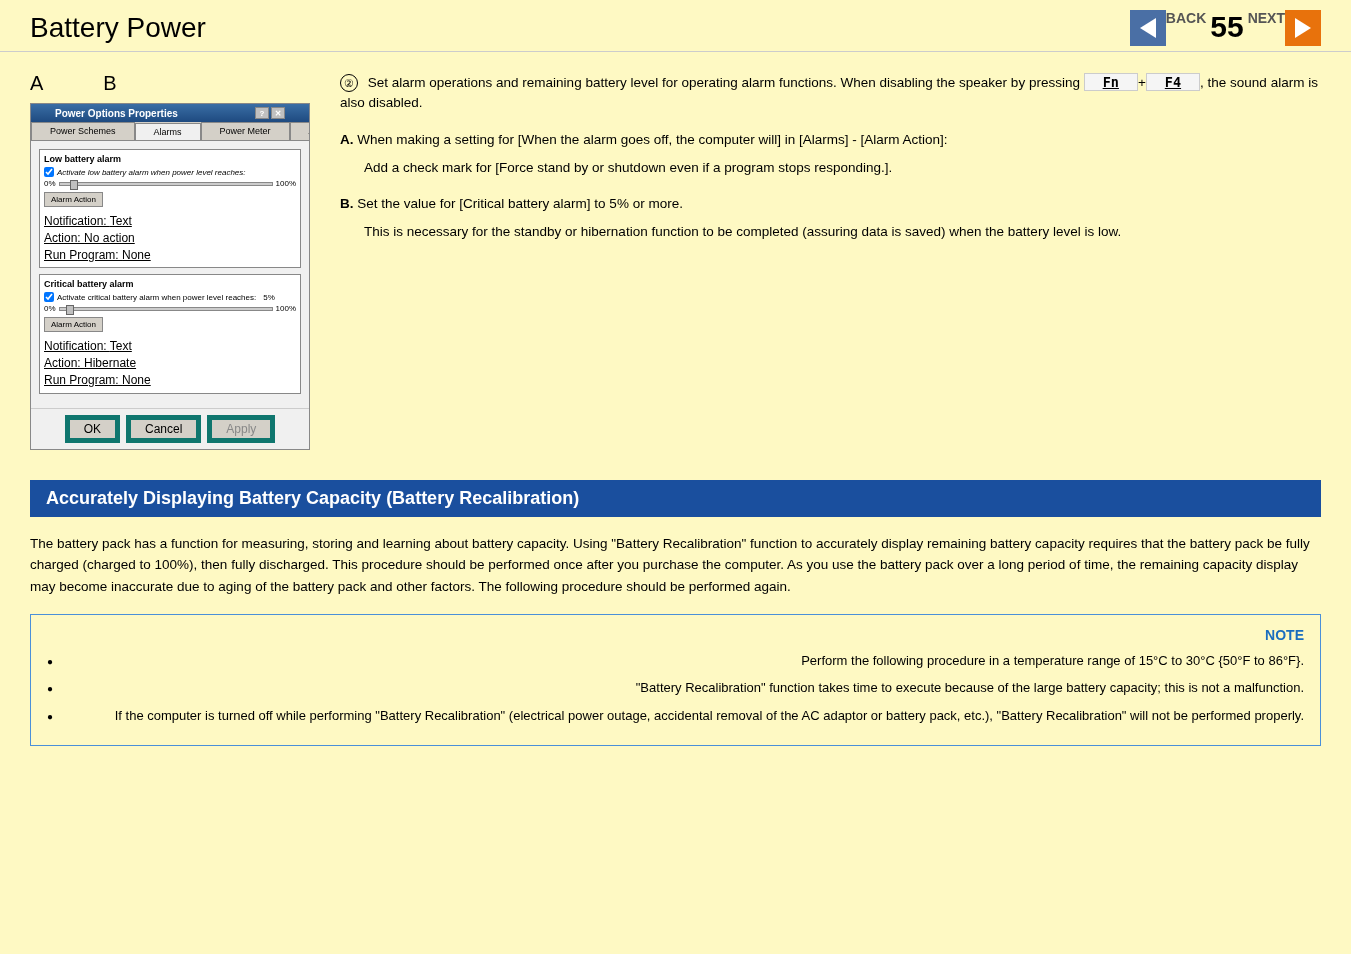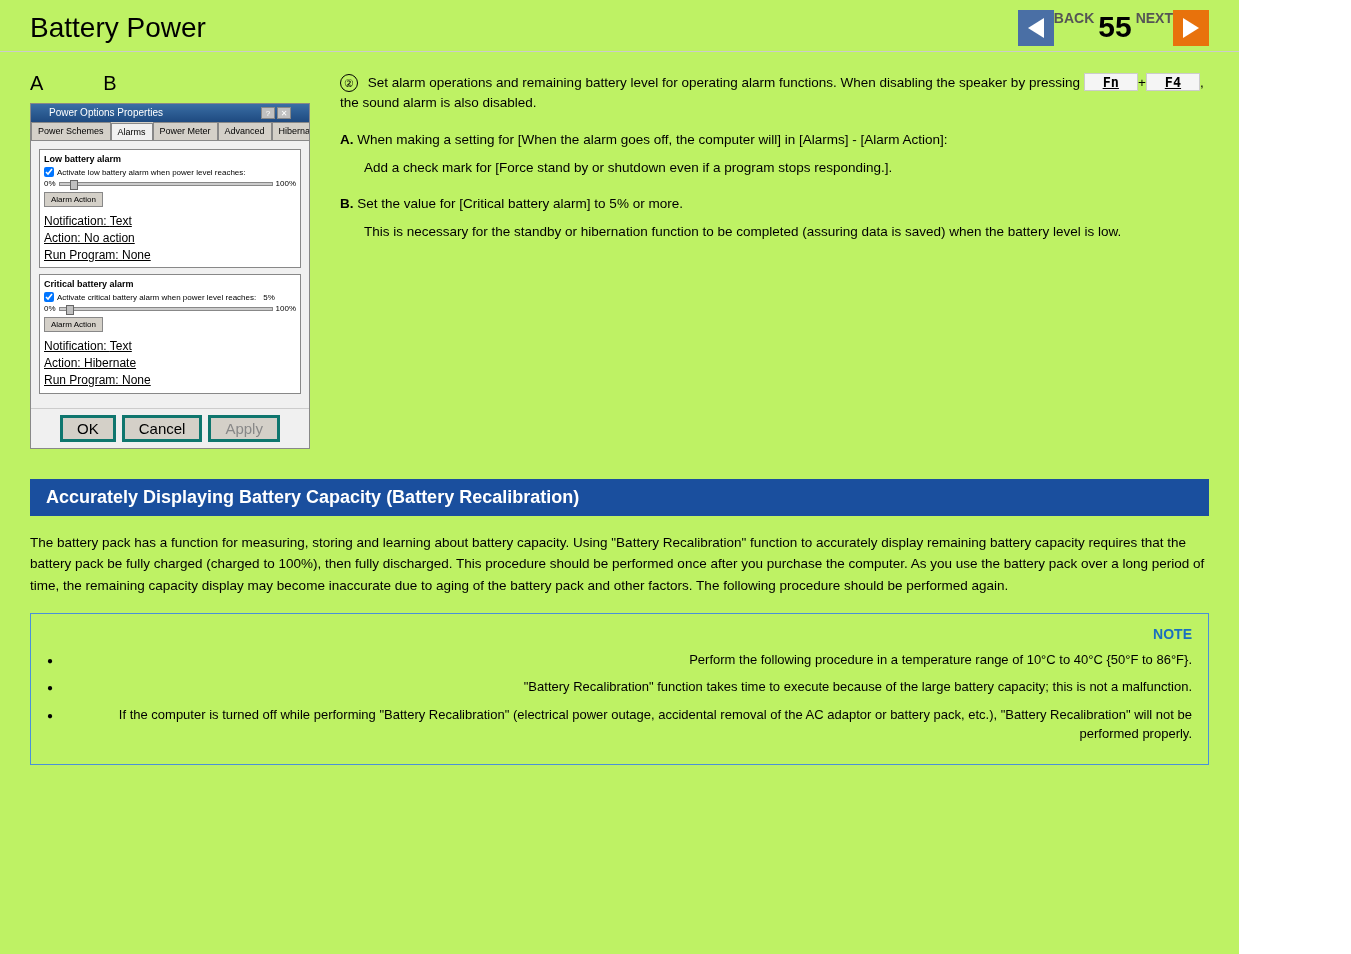--- a/index.html
+++ b/index.html
@@ -6,23 +6,23 @@
     body {
       font-family: Arial, sans-serif;
       font-size: 14px;
       background: #fff;
       color: #000;
       width: 1351px;
       min-height: 954px;
     }
 
     .page-container {
-      width: 1239px;
+      width: 1351px;
       min-height: 954px;
-      background: #bef264;
+      background: #fef9c3;
       padding: 0;
     }
 
     
     .header {
       display: flex;
       align-items: center;
       justify-content: space-between;
       padding: 10px 30px 5px 30px;
       border-bottom: 1px solid #ccc;
@@ -113,24 +113,26 @@
     .dialog-sim {
       border: 1px solid #888;
       background: #f0f0f0;
       font-size: 10px;
       font-family: "Segoe UI", Arial, sans-serif;
     }
 
     .dialog-title-bar {
       background: linear-gradient(to bottom, #3a6ea5, #1e4a80);
       color: #fff;
-      padding: 3px 18px;
+      padding: 3px 24px;
       display: flex;
       justify-content: space-between;
+      align-items: center;
       font-size: 10px;
+      font-weight: bold;
     }
 
     .dialog-title-controls {
       display: flex;
       gap: 2px;
     }
 
     .title-btn {
       width: 14px;
       height: 12px;
@@ -145,21 +147,21 @@
 
     .dialog-tabs {
       display: flex;
       background: #d4d0c8;
       border-bottom: 1px solid #888;
       font-size: 9px;
       overflow: hidden;
     }
 
     .dialog-tab {
-      padding: 3px 6px;
+      padding: 3px 18px;
       border: 1px solid #888;
       border-bottom: none;
       background: #d4d0c8;
       cursor: pointer;
       white-space: nowrap;
     }
 
     .dialog-tab.active {
       background: #f0f0f0;
       border-bottom: 1px solid #f0f0f0;
@@ -248,22 +250,22 @@
       display: flex;
       justify-content: center;
       gap: 6px;
       padding: 6px;
       border-top: 1px solid #ccc;
     }
 
     .footer-btn {
       padding: 2px 14px;
       background: #d4d0c8;
-      border: 3px solid #0f766e;
-      font-size: 15px;
+      border: 5px solid #0f766e;
+      font-size: 12px;
       cursor: pointer;
     }
 
     
     .right-panel {
       flex: 1;
       font-size: 13.5px;
     }
 
     .instruction-block {
@@ -426,21 +428,21 @@
           <div class="dialog-tab">Advanced</div>
           <div class="dialog-tab">Hibernate</div>
         </div>
 
         <div class="dialog-body">
 
           <div class="alarm-section">
             <div class="alarm-section-title">Low battery alarm</div>
             <div class="checkbox-row">
               <input type="checkbox" checked="" style="width: 10px; height: 10px;">
-              <span style="font-size:8px;">Activate low battery alarm when power level reaches:</span>
+              <span style="font-size:8px;font-style:italic;">Activate low battery alarm when power level reaches:</span>
             </div>
             <div class="slider-row">
               <span class="slider-label-sm">0%</span>
               <div class="slider-track">
                 <div class="slider-thumb"></div>
               </div>
               <span class="slider-label-sm">100%</span>
             </div>
             <div class="alarm-action-row">
               <button class="alarm-action-btn">Alarm Action</button>
@@ -516,21 +518,21 @@
 
   <div class="bottom-section">
     <div class="section-heading-bar">Accurately Displaying Battery Capacity (Battery Recalibration)</div>
 
     <p class="section-para">The battery pack has a function for measuring, storing and learning about battery capacity. Using "Battery Recalibration" function to accurately display remaining battery capacity requires that the battery pack be fully charged (charged to 100%), then fully discharged. This procedure should be performed once after you purchase the computer.  As you use the battery pack over a long period of time, the remaining capacity display may become inaccurate due to aging of the battery pack and other factors.  The following procedure should be performed again.</p>
 
     <div class="note-box">
       <div class="note-title">NOTE</div>
       <ul class="note-list">
         <li>
-          <span>Perform the following procedure in a temperature range of 10°C to 40°C {50°F to 86°F}.</span>
+          <span>Perform the following procedure in a temperature range of 15°C to 30°C {50°F to 86°F}.</span>
         </li>
         <li>
           <span>"Battery Recalibration" function takes time to execute because of the large battery capacity; this is not a malfunction.</span>
         </li>
         <li>
           <span>If the computer is turned off while performing "Battery Recalibration" (electrical power outage, accidental removal of the AC adaptor or battery pack, etc.), "Battery Recalibration" will not be performed properly.</span>
         </li>
       </ul>
     </div>
   </div>

